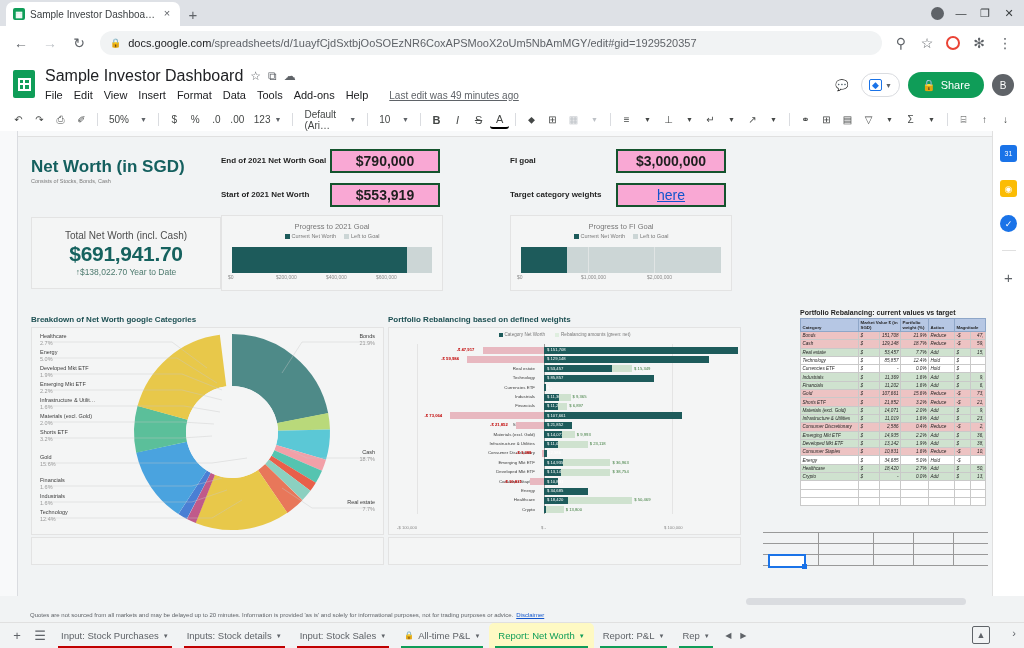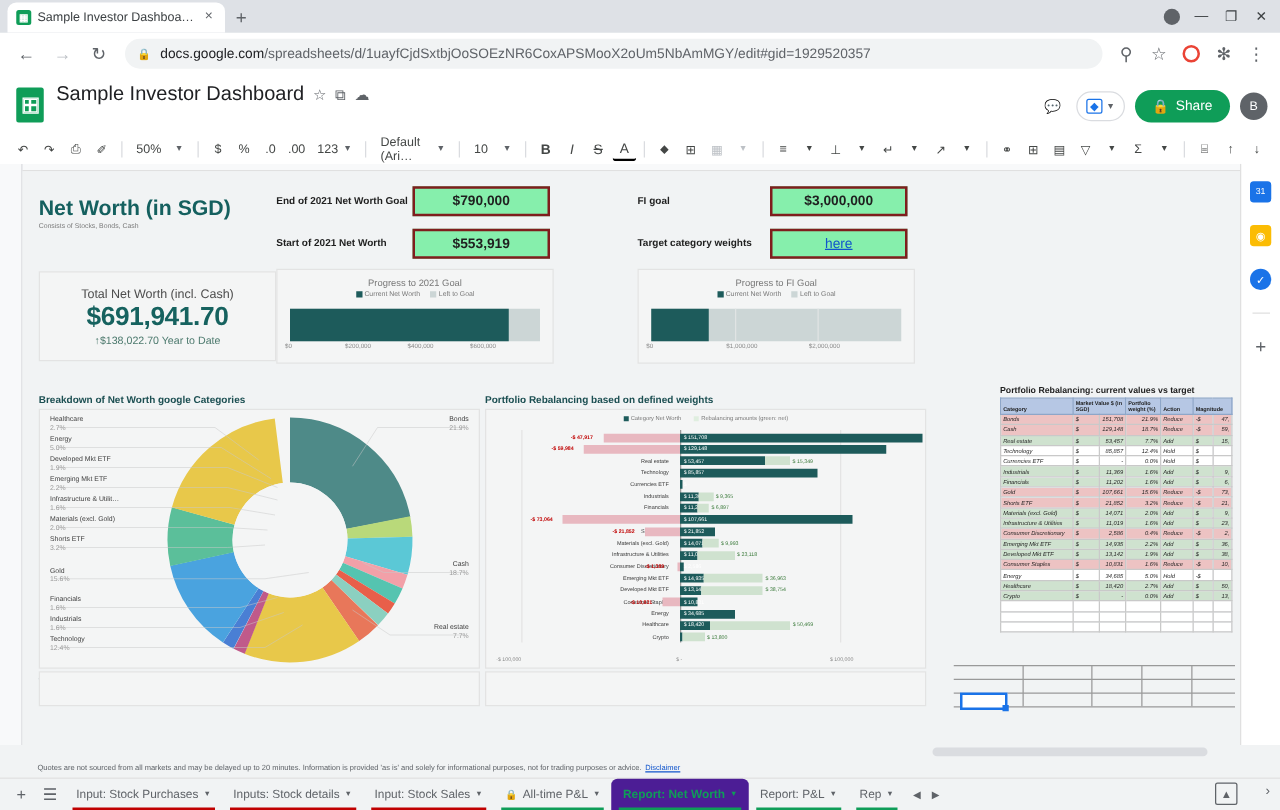--- a/index.html
+++ b/index.html
@@ -103,22 +103,22 @@
   .rowgutter { position:absolute; left:0; top:0; width:18px; height:100%;
      background:#f8f9fa; border-right:1px solid #dadce0; }
 
   .dash { position:absolute; left:18px; top:6px; right:0; bottom:0; background:#f1f3f4; }
 
   
   .nwtitle { position:absolute; left:13px; top:20px; color:#15605f; font-size:17px; font-weight:bold;}
   .nwsub { position:absolute; left:13px; top:41px; color:#7a7a7a; font-size:5.5px;}
 
   .lblA { position:absolute; font-size:8px; font-weight:bold; color:#1f1f1f;}
-  .valbox { position:absolute; background:#86efac; border:2px solid #7f1d1d;
-     display:flex; align-items:center; justify-content:center; font-size:11px; font-weight:bold;
+  .valbox { position:absolute; background:#f9a8d4; border:2px solid #14532d;
+     display:flex; align-items:center; justify-content:center; font-size:14px; font-weight:bold;
      color:#1f1f1f; }
   .valbox.link { color:#1155cc; text-decoration:underline; font-weight:normal;}
 
   
   .card { position:absolute; background:#f4f5f5; border:1px solid #e3e3e3; }
   .kpicard { left:13px; top:80px; width:190px; height:72px;
      display:flex; flex-direction:column; align-items:center; justify-content:center; gap:1px;}
   .kpilabel { font-size:10px; color:#4d4d4d; }
   .kpivalue { font-size:21px; font-weight:bold; color:#16625f; letter-spacing:-0.3px;}
   .kpidelta { font-size:8.5px; color:#4d7a6e;}
@@ -195,21 +195,21 @@
   .discl { height:14px; background:#f1f3f4; font-size:6px; color:#5f6368;
      display:flex; align-items:center; padding-left:30px; gap:3px;}
   .discl a { color:#1155cc; text-decoration:underline;}
 
   .sheettabs { height:26px; background:#f1f3f4; display:flex; align-items:center;
      padding:0 6px; gap:1px; border-top:1px solid #e0e0e0; position:relative;}
   .sticon { width:22px;height:22px;display:flex;align-items:center;justify-content:center;
      color:#5f6368;font-size:13px;}
   .stab { height:25px; display:flex; align-items:center; gap:4px; padding:0 9px;
      font-size:9.5px; color:#5f6368; position:relative; white-space:nowrap;}
-  .stab.active { background:#4c1d95; color:#0f9d58; font-weight:bold; border-radius:5px 5px 0 0;}
+  .stab.active { background:#fef9c3; color:#0f9d58; font-weight:normal; border-radius:5px 5px 0 0;}
   .stab .ul { position:absolute; left:6px; right:6px; bottom:0; height:2.5px; }
   .stab .tcaret { font-size:6px; }
   .stab .lockico { font-size:8px; }
   .tabnav { display:flex; gap:2px; margin-left:2px;}
   .tabnav div { width:13px;height:18px;display:flex;align-items:center;justify-content:center;
      font-size:8px;color:#5f6368;}
   .expbtn { position:absolute; right:34px; top:3px; width:18px;height:18px;
      border:1px solid #5f6368; border-radius:2px; display:flex;align-items:center;
      justify-content:center; font-size:9px; color:#5f6368;}
   .sidearrow { position:absolute; right:8px; top:4px; font-size:11px; color:#5f6368;}
@@ -267,20 +267,32 @@
               <i></i>
             </div>
           </div>
       </div>
       <div class="titleblock">
         <div class="doctitle">
           <span class="tname">Sample Investor Dashboard</span>
           <span class="titicon">☆</span>
           <span class="titicon">⧉</span>
           <span class="titicon">☁</span>
+        </div>
+        <div class="menubar">
+          <span>File</span>
+          <span>Edit</span>
+          <span>View</span>
+          <span>Insert</span>
+          <span>Format</span>
+          <span>Data</span>
+          <span>Tools</span>
+          <span>Add-ons</span>
+          <span>Help</span>
+          <span class="lastedit">Last edit was 49 minutes ago</span>
         </div>
       </div>
       <div class="hdr-right">
         <div class="commentbtn">💬</div>
         <div class="mtgbtn">
           <span class="mtgsq">◆</span>
           <span class="caret">▼</span>
         </div>
         <div class="sharebtn">
           <span>🔒</span>

